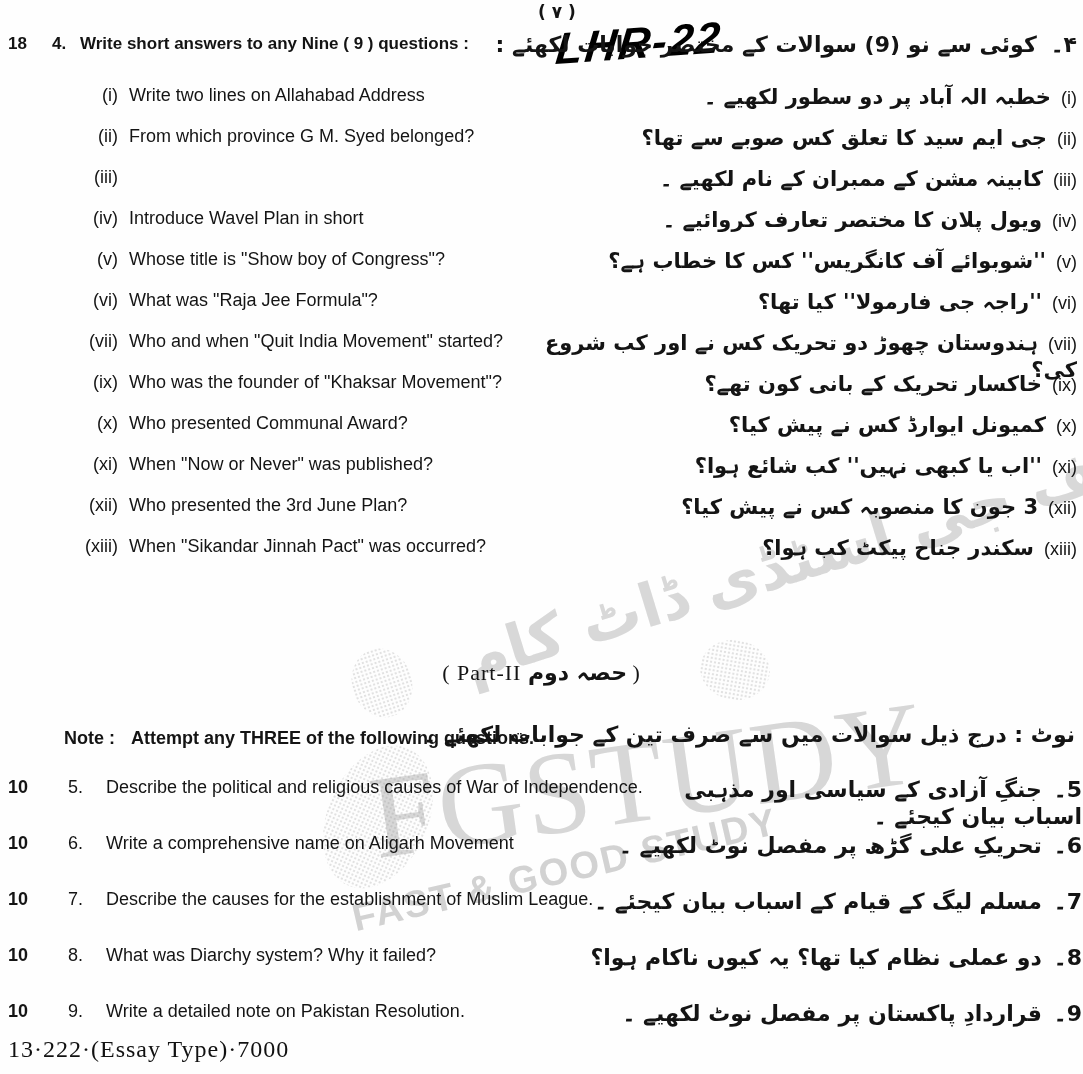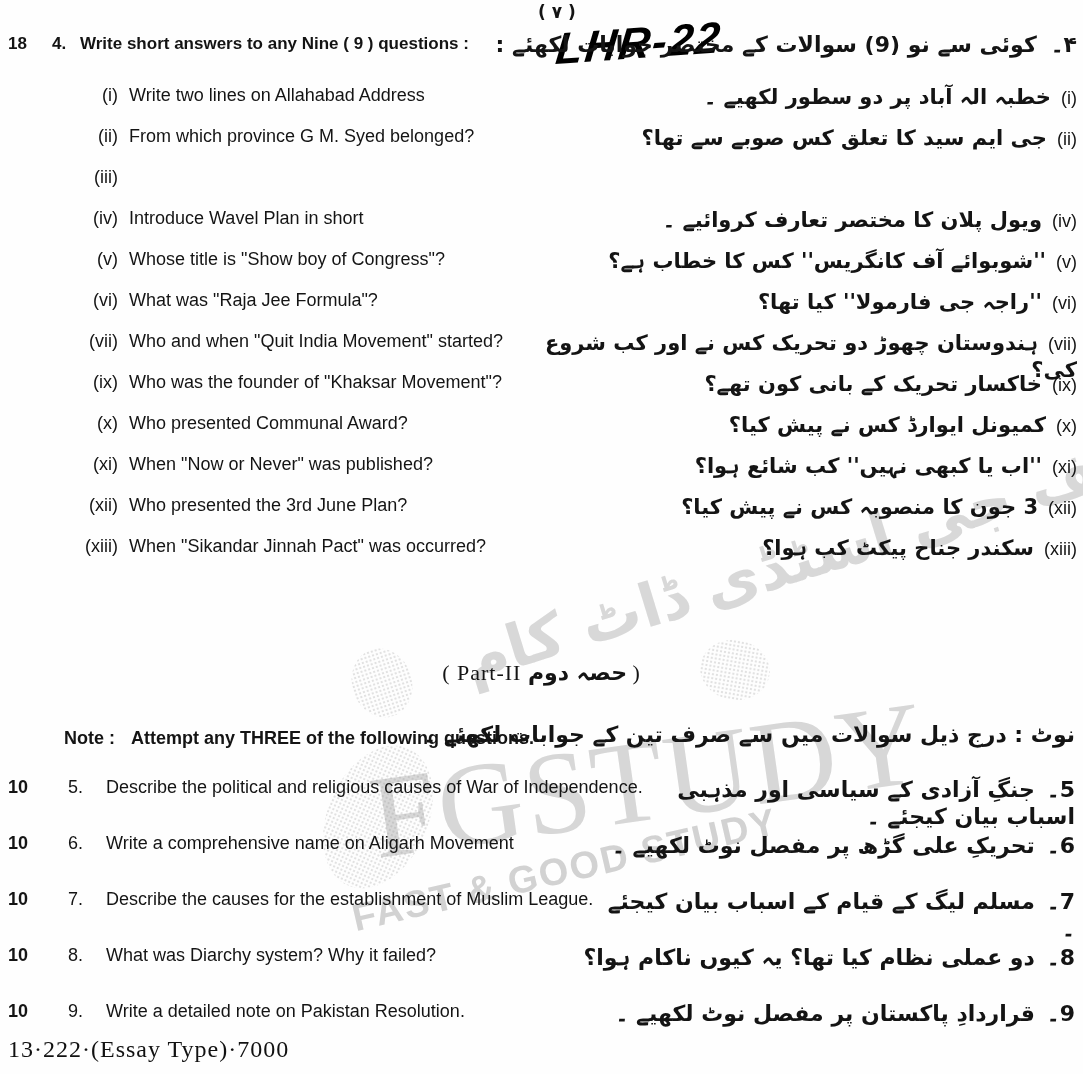--- a/index.html
+++ b/index.html
@@ -96,21 +96,21 @@
   .note-en .lbl{margin-right:16px;}
   .note-ur{
     position:absolute;right:8px;top:0;
     direction:rtl;font-family:"DejaVu Sans",sans-serif;
     font-size:22px;font-weight:bold;
   }
 
   .p2-list{position:absolute;left:0;top:776px;width:1083px;}
   .p2-row{
     display:flex;justify-content:space-between;align-items:flex-start;
-    height:56px;padding:0 8px 0 0;
+    height:56px;padding:0 1px 0 0;
   }
   .p2-en{display:flex;font-size:18px;line-height:23px;}
   .p2-en .mk{width:46px;flex:none;font-weight:bold;padding-left:8px;}
   .p2-en .no{width:30px;flex:none;text-align:left;margin-left:14px;}
   .p2-en .txt{margin-left:8px;white-space:nowrap;}
   .p2-ur{
     direction:rtl;font-family:"DejaVu Sans",sans-serif;
     font-size:22px;font-weight:600;text-align:right;line-height:27px;
   }
   .p2-ur .num{margin-left:12px;}
@@ -159,20 +159,21 @@
           <div class="q4-en">
             <span class="num">(ii)</span>
             <span class="txt">From which province G M. Syed belonged?</span>
           </div>
           <div class="q4-ur"><span class="num">(ii)</span><span>جی ایم سید کا تعلق کس صوبے سے تھا؟</span></div>
         </div>
       <div class="q4-row">
           <div class="q4-en">
             <span class="num">(iii)</span>
           </div>
+          <div class="q4-ur"><span class="num">(iii)</span><span>کابینہ مشن کے ممبران کے نام لکھیے ۔</span></div>
         </div>
       <div class="q4-row">
           <div class="q4-en">
             <span class="num">(iv)</span>
             <span class="txt">Introduce Wavel Plan in short</span>
           </div>
           <div class="q4-ur"><span class="num">(iv)</span><span>ویول پلان کا مختصر تعارف کروائیے ۔</span></div>
         </div>
       <div class="q4-row">
           <div class="q4-en">

